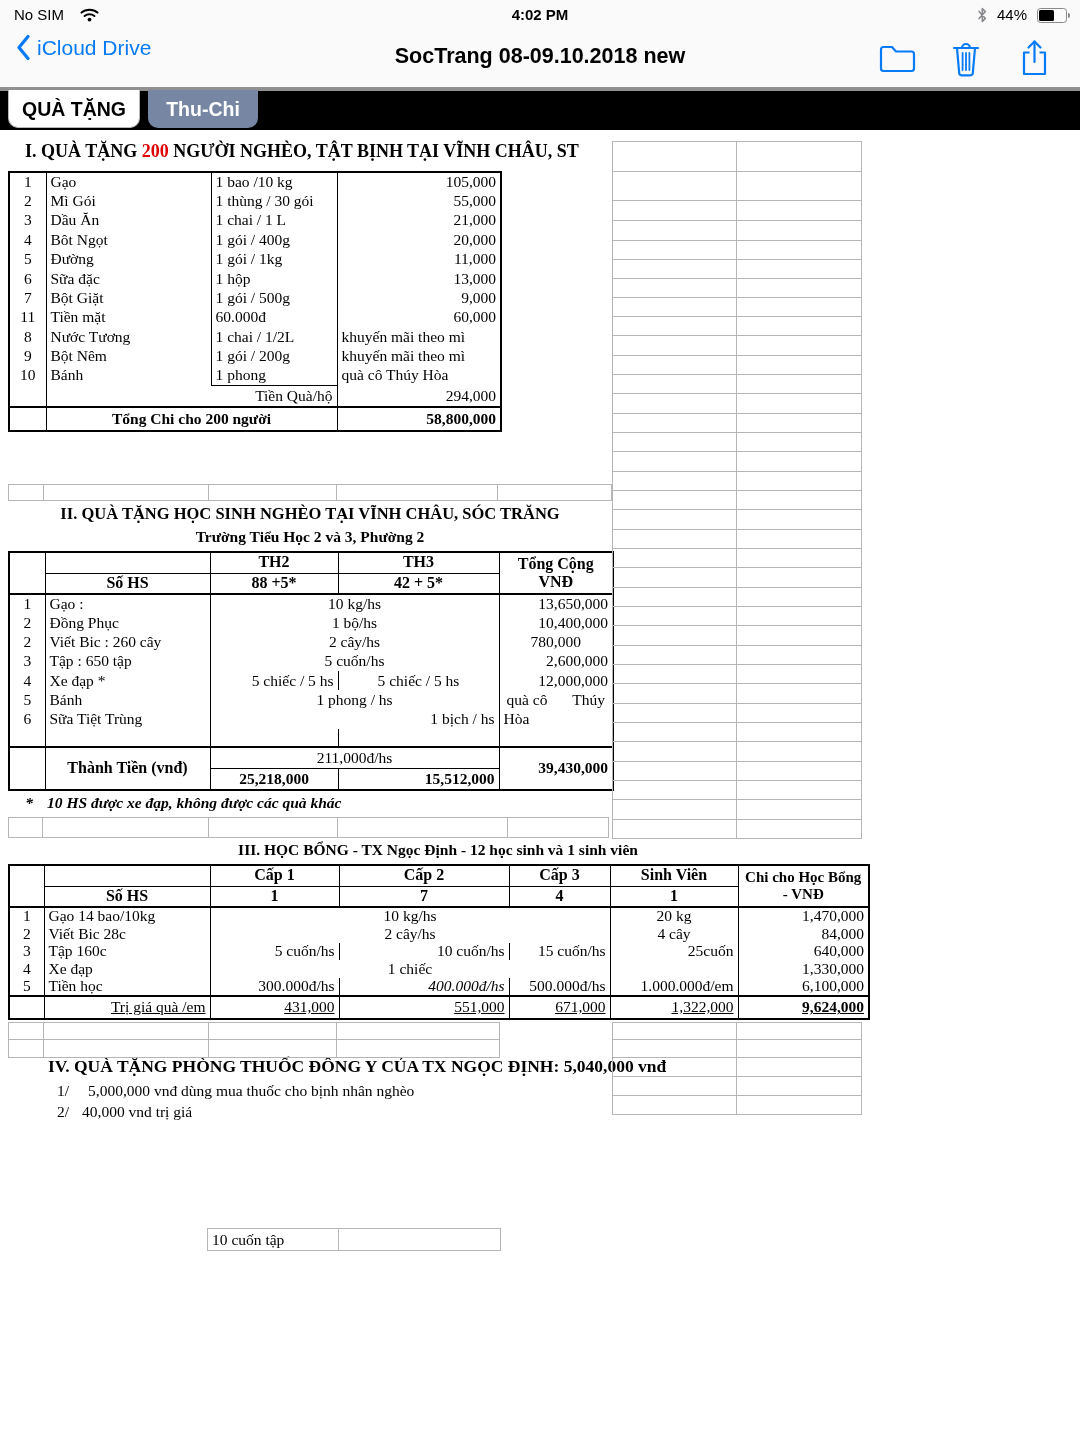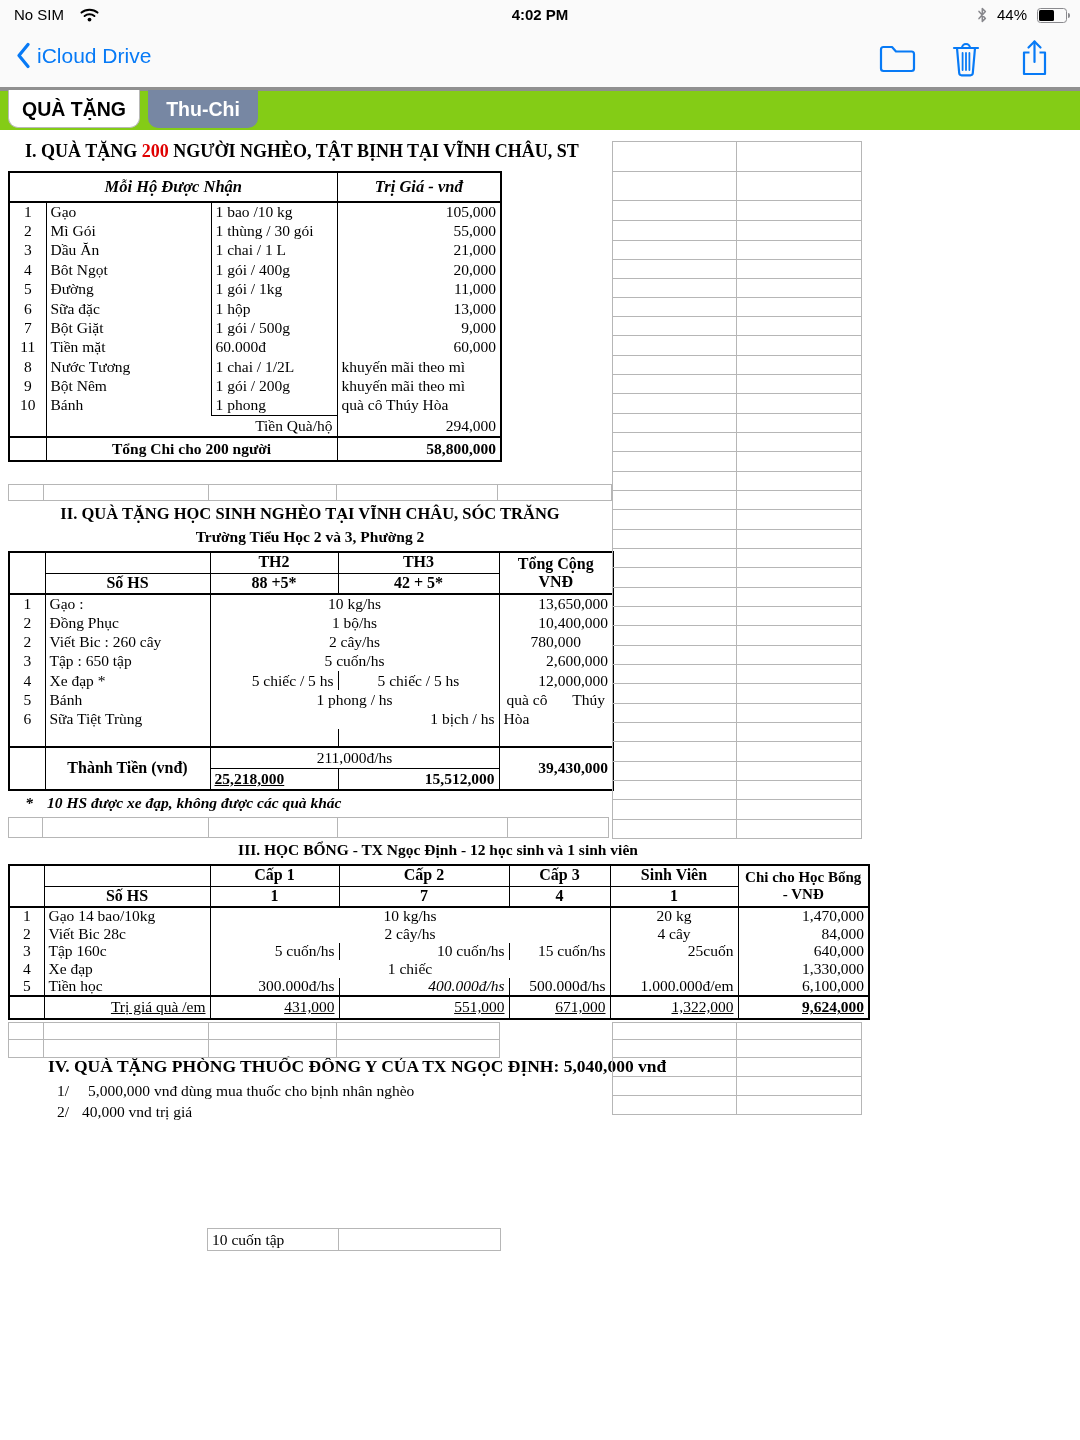--- a/index.html
+++ b/index.html
@@ -1,30 +1,30 @@
 <!DOCTYPE html>
 <html><head>
 <meta charset="utf-8">
 <style>
   html,body{margin:0;padding:0;background:#fff;}
-  .screen{position:relative;width:1080px;height:1440px;background:#84cc16;overflow:hidden;
+  .screen{position:relative;width:1080px;height:1440px;background:#000000;overflow:hidden;
           font-family:"Liberation Sans",sans-serif;color:#000;}
   
   .status-bar{position:absolute;top:0;left:0;right:0;height:30px;background:#fafafa;}
   .status-bar .carrier{position:absolute;left:14px;top:6px;font-size:15px;}
   .status-bar .wifi{position:absolute;left:80px;top:8px;}
   .status-bar .time{position:absolute;left:0;right:0;top:6px;text-align:center;font-size:15px;font-weight:bold;}
   .status-bar .bt{position:absolute;left:977px;top:7px;}
   .status-bar .pct{position:absolute;left:997px;top:6px;font-size:15px;}
   .batt{position:absolute;left:1037px;top:8px;width:28px;height:13px;border:1px solid #8a8a8e;border-radius:3.5px;}
   .batt .fill{position:absolute;left:1px;top:1px;bottom:1px;width:15px;background:#000;border-radius:1.5px;}
   .batt .cap{position:absolute;right:-4px;top:3.5px;width:2.5px;height:5px;background:#8a8a8e;border-radius:0 2px 2px 0;}
   
   .nav-bar{position:absolute;top:30px;left:0;right:0;height:57px;background:#fafafa;}
-  .back{position:absolute;left:16px;top:12px;display:flex;align-items:center;gap:7px;cursor:pointer;}
+  .back{position:absolute;left:16px;top:4px;display:flex;align-items:center;gap:7px;cursor:pointer;}
   .back span{font-size:21px;color:#077af6;}
   .doc-title{position:absolute;left:0;right:0;top:14px;text-align:center;font-size:21.5px;font-weight:bold;}
   .navbtn{position:absolute;cursor:pointer;}
   .btn-folder{left:879px;top:13px;}
   .btn-trash{left:950px;top:10px;}
   .btn-share{left:1019px;top:9px;}
   
   .tab-strip-line{position:absolute;top:87px;left:0;right:0;height:3.5px;background:#909090;}
   .tab{position:absolute;top:90px;height:38px;line-height:38px;text-align:center;
        font-size:19.5px;font-weight:bold;border-radius:0 0 10px 10px;cursor:pointer;}
@@ -80,20 +80,21 @@
       </span>
   </div>
 
   <div class="nav-bar">
     <div class="back">
       <svg width="14" height="27" viewBox="0 0 14 27">
         <path d="M12 2.5 L3 13.5 L12 24.5" stroke="#077af6" stroke-width="3.2" fill="none" stroke-linecap="round" stroke-linejoin="round"></path>
       </svg>
       <span>iCloud Drive</span>
     </div>
+    <div class="doc-title">SocTrang 08-09.10.2018 new</div>
     <span class="navbtn btn-folder">
       <svg width="37" height="31" viewBox="0 0 37 31">
         <path d="M2 6.5 A2.5 2.5 0 0 1 4.5 4 L13 4 L17 8.5 L32.5 8.5 A2.5 2.5 0 0 1 35 11 L35 25.5 A2.5 2.5 0 0 1 32.5 28 L4.5 28 A2.5 2.5 0 0 1 2 25.5 Z" stroke="#077af6" stroke-width="2.2" fill="none" stroke-linejoin="round"></path>
       </svg>
     </span>
     <span class="navbtn btn-trash">
       <svg width="32" height="37" viewBox="0 0 32 37">
         <path d="M4 8 L28 8" stroke="#077af6" stroke-width="2.2" fill="none" stroke-linecap="round"></path>
         <path d="M12 8 A4 4 0 0 1 20 8" stroke="#077af6" stroke-width="2.2" fill="none"></path>
         <path d="M7 8 L9.2 33 A2.5 2.5 0 0 0 11.7 35.3 L20.3 35.3 A2.5 2.5 0 0 0 22.8 33 L25 8" stroke="#077af6" stroke-width="2.2" fill="none" stroke-linecap="round" stroke-linejoin="round"></path>
@@ -138,24 +139,20 @@
       <i class="dv"></i>
     </div>
   <table class="sheet-table" style="left: 8px; top: 41px; width: 492px;">
         <colgroup>
           <col style="width: 37px;">
           <col style="width: 165px;">
           <col style="width: 126px;">
           <col style="width: 164px;">
         </colgroup>
         <tbody>
-          <tr style="height: 30px;">
-            <td colspan="3" style="text-align: center; font-weight: bold; font-style: italic; font-size: 16.5px; border-right: 1px solid rgb(0, 0, 0); border-bottom: 2.5px solid rgb(0, 0, 0);">Mỗi Hộ Được Nhận</td>
-            <td style="text-align: center; font-weight: bold; font-style: italic; font-size: 16.5px; border-bottom: 2.5px solid rgb(0, 0, 0);">Trị Giá - vnđ</td>
-          </tr>
           <tr style="height: 19.4px;">
             <td style="text-align: center; border-right: 1px solid rgb(0, 0, 0);">1</td>
             <td style="border-right: 1px solid rgb(0, 0, 0);">Gạo</td>
             <td style="border-right: 1px solid rgb(0, 0, 0);">1 bao /10 kg</td>
             <td style="text-align: right;">105,000</td>
           </tr>
           <tr style="height: 19.4px;">
             <td style="text-align: center; border-right: 1px solid rgb(0, 0, 0);">2</td>
             <td style="border-right: 1px solid rgb(0, 0, 0);">Mì Gói</td>
             <td style="border-right: 1px solid rgb(0, 0, 0);">1 thùng / 30 gói</td>
@@ -302,21 +299,21 @@
             <td style="border-right: 1px solid rgb(0, 0, 0);"></td>
             <td></td>
           </tr>
           <tr style="height: 21px;">
             <td rowspan="2" style="border-right: 1px solid rgb(0, 0, 0); border-top: 2.5px solid rgb(0, 0, 0);"></td>
             <td rowspan="2" style="text-align: center; font-weight: bold; font-size: 16px; border-right: 1px solid rgb(0, 0, 0); border-top: 2.5px solid rgb(0, 0, 0);">Thành Tiền (vnđ)</td>
             <td colspan="2" style="text-align: center; border-right: 1px solid rgb(0, 0, 0); border-top: 2.5px solid rgb(0, 0, 0); border-bottom: 1px solid rgb(0, 0, 0);">211,000đ/hs</td>
             <td rowspan="2" style="text-align: right; font-weight: bold; border-top: 2.5px solid rgb(0, 0, 0);">39,430,000</td>
           </tr>
           <tr style="height: 22px;">
-            <td style="text-align: left; font-weight: bold; border-right: 1px solid rgb(0, 0, 0); text-decoration: underline;">25,218,000</td>
+            <td style="text-align: center; font-weight: bold; border-right: 1px solid rgb(0, 0, 0);">25,218,000</td>
             <td style="text-align: right; font-weight: bold; border-right: 1px solid rgb(0, 0, 0);">15,512,000</td>
           </tr>
         </tbody>
       </table>
       <table class="sheet-table" style="left: 8px; top: 734px; width: 860px;">
         <colgroup>
           <col style="width: 35px;">
           <col style="width: 166px;">
           <col style="width: 129px;">
           <col style="width: 170px;">

